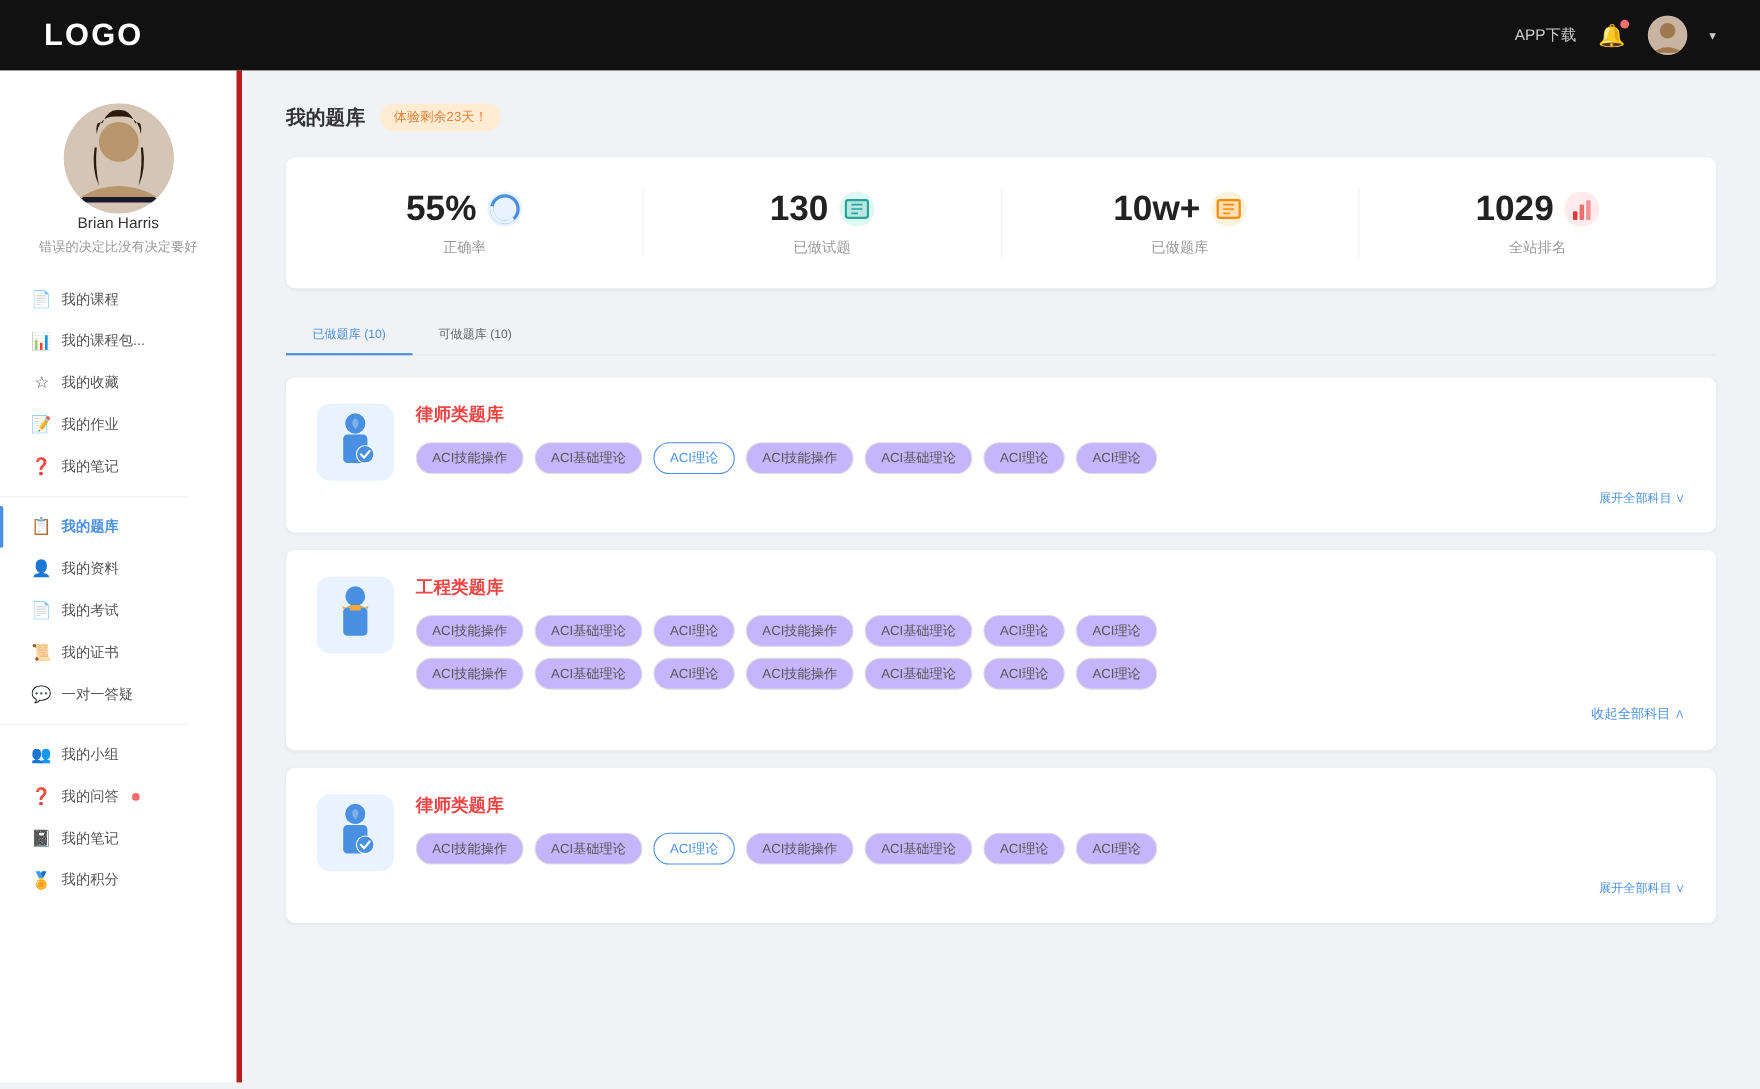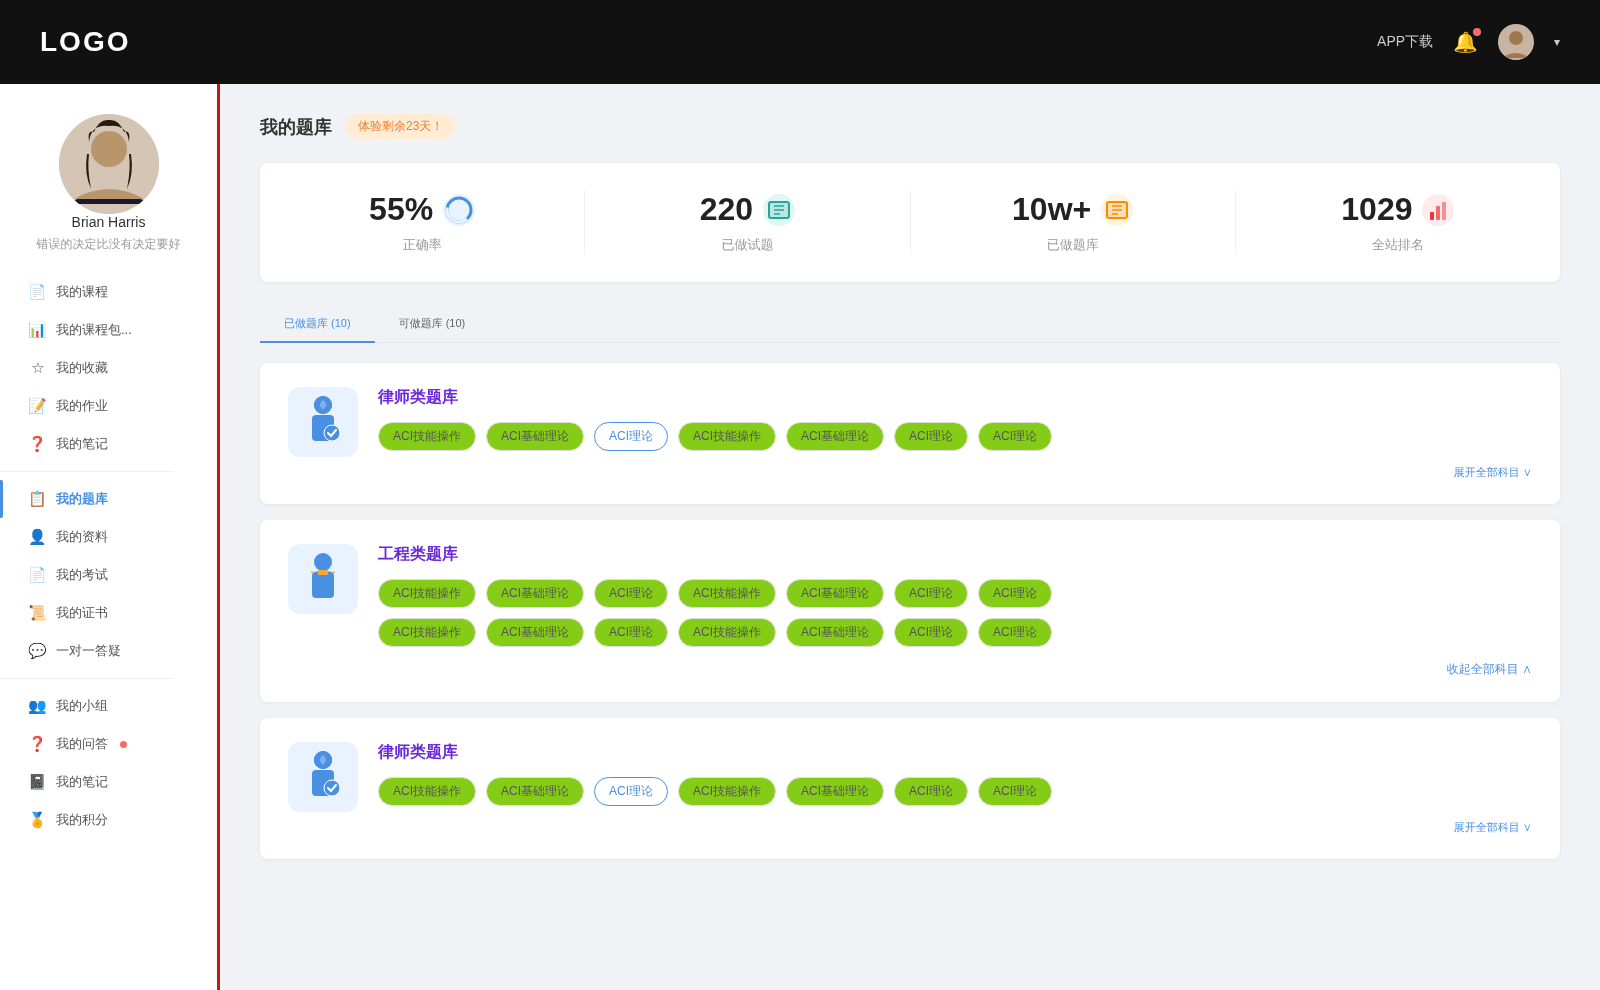--- a/index.html
+++ b/index.html
@@ -1,41 +1,41 @@
 <!DOCTYPE html>
 <html><head>
   <meta charset="utf-8">
   <style>
     * { margin: 0; padding: 0; box-sizing: border-box; }
     body { font-family: -apple-system, BlinkMacSystemFont, "PingFang SC", "Microsoft YaHei", sans-serif; background: #f0f2f5; width: 1600px; min-height: 990px; overflow-x: hidden; }
 
     
     .navbar {
-      background: #111; height: 84px; display: flex; align-items: center;
+      background: #111; height: 64px; display: flex; align-items: center;
       padding: 0 40px; gap: 40px; position: relative; z-index: 10;
     }
     .nav-logo { color: #fff; font-size: 28px; font-weight: 900; letter-spacing: 2px; min-width: 100px; }
     .nav-links { display: flex; gap: 36px; flex: 1; }
     .nav-link { color: #ccc; font-size: 15px; cursor: pointer; text-decoration: none; }
     .nav-link.active { color: #fff; border-bottom: 2px solid #4a90e2; padding-bottom: 4px; }
     .nav-right { display: flex; align-items: center; gap: 20px; margin-left: auto; }
     .nav-app-download { color: #ccc; font-size: 14px; cursor: pointer; }
     .nav-bell { position: relative; cursor: pointer; }
     .nav-bell-icon { color: #fff; font-size: 20px; }
     .nav-bell-dot { position: absolute; top: -2px; right: -3px; width: 8px; height: 8px; background: #f56c6c; border-radius: 50%; }
     .nav-avatar { width: 36px; height: 36px; border-radius: 50%; background: #888; overflow: hidden; cursor: pointer; }
     .nav-chevron { color: #ccc; font-size: 12px; cursor: pointer; }
 
     
     .layout { display: flex; min-height: 920px; }
 
     
     .sidebar {
       width: 220px; background: #fff; min-height: 920px; padding: 30px 0 20px 0;
-      display: flex; flex-direction: column; align-items: center; border-right: 3px solid #b91c1c;
+      display: flex; flex-direction: column; align-items: center; border-right: 5px solid #b91c1c;
       flex-shrink: 0;
     }
     
     .avatar-placeholder { width: 100px; height: 100px; border-radius: 50%; overflow: hidden; position: relative; background: #d4c5b5; }
     .sidebar-name { font-size: 14px; color: #333; font-weight: 500; margin-bottom: 6px; }
     .sidebar-motto { font-size: 12px; color: #999; margin-bottom: 20px; }
     .sidebar-divider { width: 80%; height: 1px; background: #f0f0f0; margin: 8px 0; }
     .sidebar-menu { width: 100%; }
     .sidebar-item {
       display: flex; align-items: center; gap: 10px;
@@ -91,25 +91,25 @@
     .qbank-card {
       background: #fff; border-radius: 8px; padding: 24px 28px;
       margin-bottom: 16px; box-shadow: 0 1px 4px rgba(0,0,0,0.06);
     }
     .qbank-header { display: flex; align-items: flex-start; gap: 20px; }
     .qbank-icon-wrap {
       width: 70px; height: 70px; background: #e8f3ff; border-radius: 12px;
       display: flex; align-items: center; justify-content: center; flex-shrink: 0;
     }
     .qbank-body { flex: 1; }
-    .qbank-name { font-size: 16px; font-weight: 600; color: #6d28d9; margin-bottom: 14px; }
+    .qbank-name { font-size: 16px; font-weight: 600; color: #ef4444; margin-bottom: 14px; }
     .tags { display: flex; flex-wrap: wrap; gap: 10px; }
     .tag {
       padding: 5px 14px; border: 1px solid #ddd; border-radius: 16px;
-      font-size: 12px; color: #555; cursor: pointer; background: #84cc16;
+      font-size: 12px; color: #555; cursor: pointer; background: #c4b5fd;
     }
     .tag.active-tag { border-color: #4a90e2; color: #4a90e2; background: #fff; }
     .qbank-footer { display: flex; justify-content: flex-end; margin-top: 14px; }
     .expand-btn { font-size: 11px; color: #4a90e2; cursor: pointer; }
     .collapse-btn { font-size: 12px; color: #4a90e2; cursor: pointer; }
 
     
     .circle-icon { width: 28px; height: 28px; }
   </style>
 </head>
@@ -244,21 +244,21 @@
               <svg class="circle-icon" viewBox="0 0 28 28">
                 <circle cx="14" cy="14" r="12" fill="none" stroke="#4a90e2" stroke-width="3"></circle>
                 <circle cx="14" cy="14" r="12" fill="none" stroke="#e8f3ff" stroke-width="3" stroke-dasharray="30 45" stroke-dashoffset="-10"></circle>
               </svg>
             </span>
     </div>
     <span class="stat-label">正确率</span>
   </div>
         <div class="stat-item">
     <div class="stat-top">
-      <span class="stat-value">220</span>
+      <span class="stat-value">130</span>
       <span class="stat-icon stat-icon-teal">
               <svg viewBox="0 0 28 28" width="28" height="28">
                 <rect x="4" y="6" width="20" height="16" rx="2" fill="#26a69a" opacity="0.2"></rect>
                 <rect x="4" y="6" width="20" height="16" rx="2" fill="none" stroke="#26a69a" stroke-width="2"></rect>
                 <line x1="9" y1="10" x2="19" y2="10" stroke="#26a69a" stroke-width="1.5"></line>
                 <line x1="9" y1="14" x2="19" y2="14" stroke="#26a69a" stroke-width="1.5"></line>
                 <line x1="9" y1="18" x2="15" y2="18" stroke="#26a69a" stroke-width="1.5"></line>
               </svg>
             </span>
     </div>

